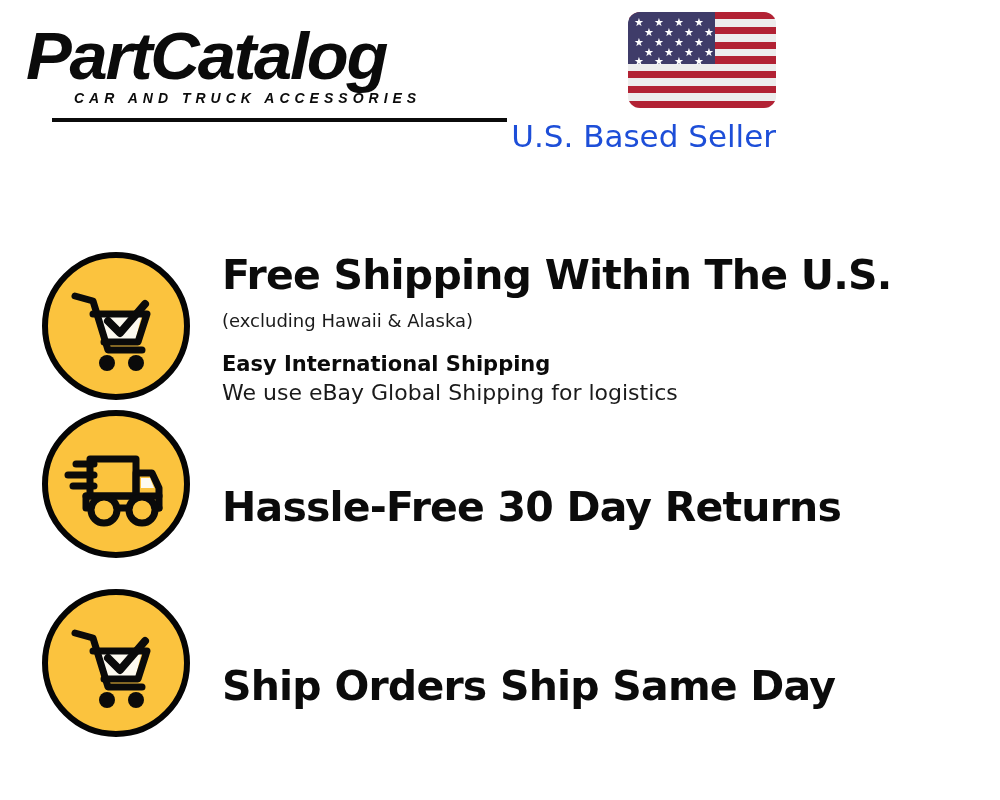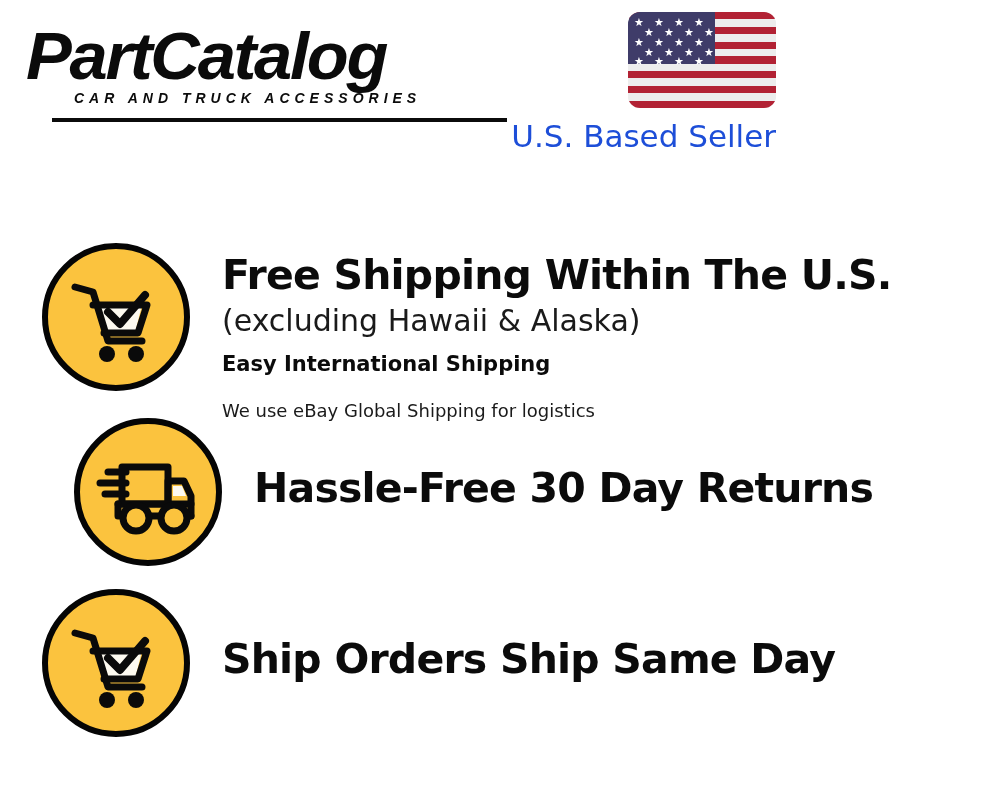--- a/index.html
+++ b/index.html
@@ -134,25 +134,25 @@
     left: 0;
     top: 200px;
     width: 1000px;
   }
 
   .feature {
     position: absolute;
     left: 0;
     width: 992px;
     display: flex;
-    align-items: flex-start;
+    align-items: center;
   }
 
   .feature-1 { top: 43px; }
-  .feature-2 { top: 218px; padding-left: 32px; }
+  .feature-2 { top: 210px; }
   .feature-3 { top: 389px; }
 
   .icon-badge {
     flex: 0 0 auto;
     width: 148px;
     height: 148px;
     margin-left: 42px;
     border-radius: 50%;
     background: #fbc33e;
     border: 6px solid #050505;
@@ -178,44 +178,44 @@
     font-size: 41px;
     line-height: 48px;
     color: #0b0b0b;
     letter-spacing: -0.8px;
     white-space: nowrap;
   }
 
   .subline {
     font-family: "DejaVu Sans", sans-serif;
     font-weight: 400;
-    font-size: 30px;
+    font-size: 18px;
     line-height: 31px;
     color: #1a1a1a;
     margin-top: 6px;
     white-space: nowrap;
   }
 
   .subline-strong {
     font-family: "DejaVu Sans", sans-serif;
     font-weight: bold;
     font-size: 21px;
     line-height: 28px;
     color: #0b0b0b;
     margin-top: 14px;
     white-space: nowrap;
   }
 
   .subline-plain {
     font-family: "DejaVu Sans", sans-serif;
     font-weight: 400;
-    font-size: 18px;
+    font-size: 22px;
     line-height: 30px;
     color: #1a1a1a;
-    margin-top: 18px;
+    margin-top: 0;
     white-space: nowrap;
   }
 </style>
 </head>
 <body>
 
 <div class="page">
 
   <div class="header">
 

